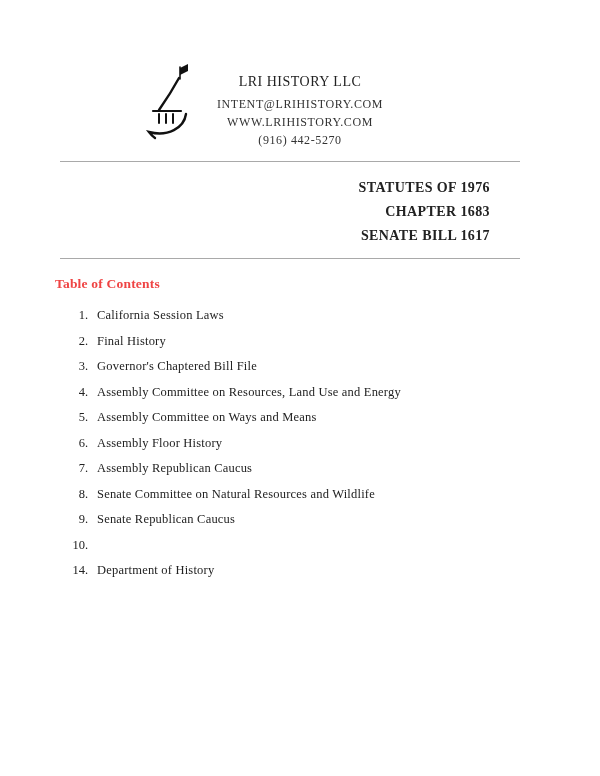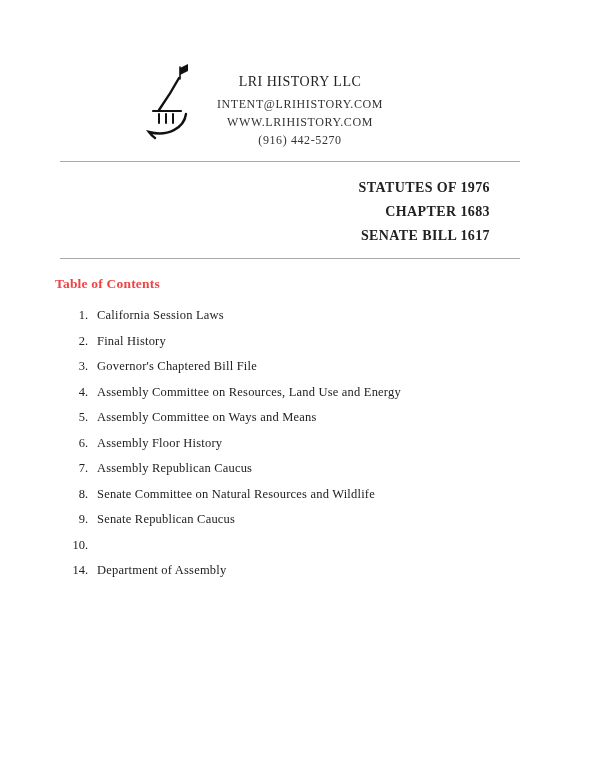--- a/index.html
+++ b/index.html
@@ -195,17 +195,17 @@
     </li>
     <li class="toc-row">
       <span class="toc-num">9.</span>
       <span class="toc-label">Senate Republican Caucus</span>
     </li>
     <li class="toc-row">
       <span class="toc-num">10.</span>
     </li>
     <li class="toc-row">
       <span class="toc-num">14.</span>
-      <span class="toc-label">Department of Assembly</span>
+      <span class="toc-label">Department of History</span>
     </li>
   </ul>
 
 </div>
 
 </body></html>

